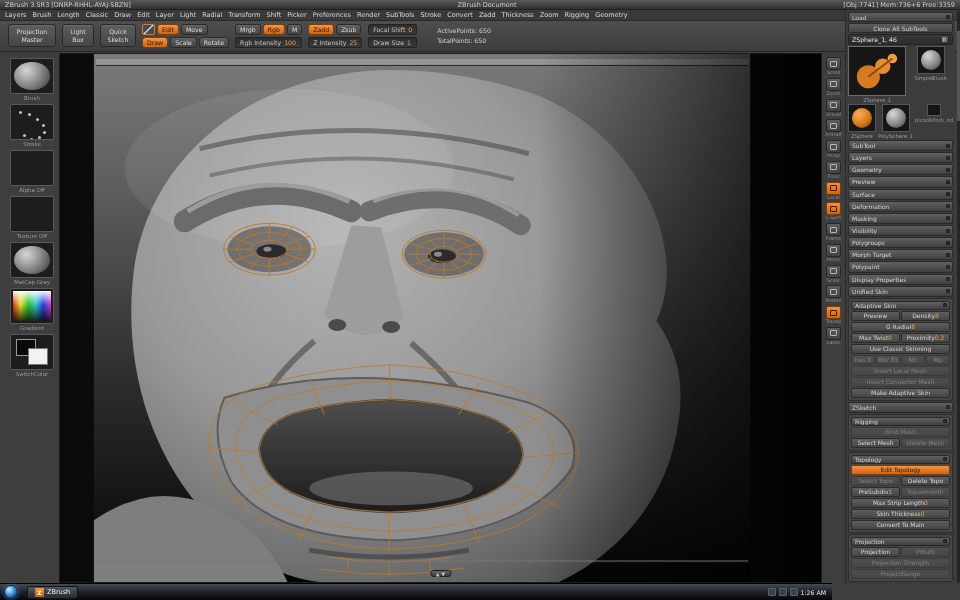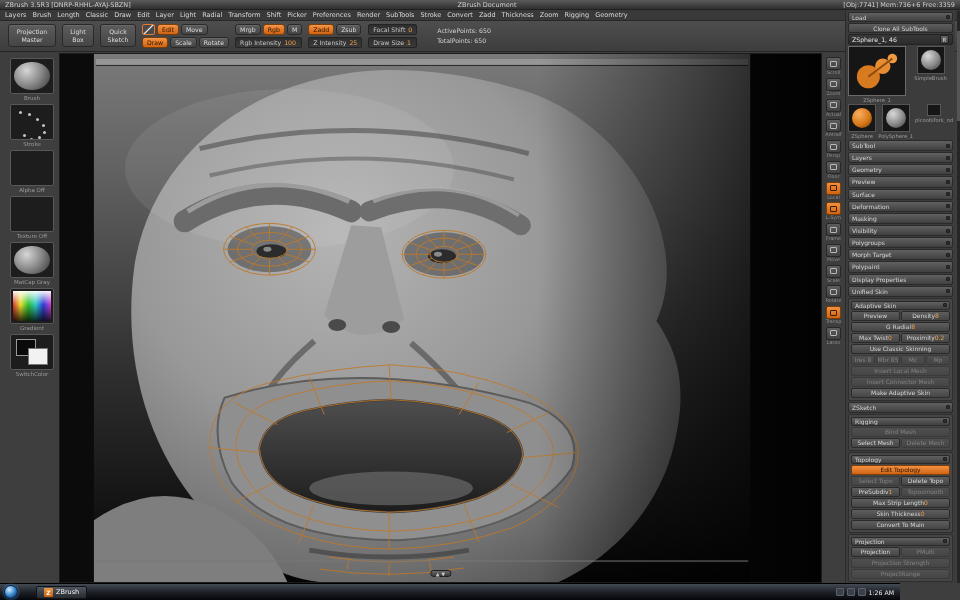--- a/index.html
+++ b/index.html
@@ -62,21 +62,21 @@
 .bigthumb{width:58px;height:50px;background:#161616;border:1px solid #6a6a6a;position:relative;cursor:pointer}
 .smcol{flex:1;display:flex;flex-direction:column;align-items:center;gap:1px}
 .smthumb{width:28px;height:28px;background:#161616;border:1px solid #555;position:relative;cursor:pointer}
 .tinythumb{width:14px;height:12px;background:#161616;border:1px solid #555;position:relative;cursor:pointer}
 .minisphere{position:absolute;inset:3px;border-radius:50%;background:radial-gradient(circle at 35% 30%,#d8d8d8,#888 55%,#333)}
 .minisphere.orange{background:radial-gradient(circle at 35% 30%,#f8b060,#d87818 55%,#6a3404)}
 .plab{font-size:5.2px;color:#9c9c9c;white-space:nowrap;overflow:hidden;max-width:100%}
 .vscroll{position:absolute;right:0;top:11px;width:3px;height:572px;background:#262626}
 .vscroll i{display:block;width:3px;height:90px;background:#555;margin-top:20px}
 
-.taskbar{position:absolute;left:0;bottom:0;width:900px;height:17px;background:linear-gradient(#434a52,#1b1e23 55%,#04060a);display:flex;align-items:center;gap:18px;border-top:1px solid #000}
+.taskbar{position:absolute;left:0;bottom:0;width:832px;height:17px;background:linear-gradient(#434a52,#1b1e23 55%,#04060a);display:flex;align-items:center;gap:9px;border-top:1px solid #000}
 .orb{width:14px;height:14px;margin-left:4px;border-radius:50%;background:radial-gradient(circle at 35% 30%,#d6ecff,#4494d8 45%,#123a6b 82%);box-shadow:0 0 3px #3f8fd0;border:1px solid #0a2a4a;cursor:pointer}
 .task{display:flex;align-items:center;gap:3px;height:13px;padding:0 7px;background:linear-gradient(#4f565e,#262b31);border:1px solid #101317;border-radius:2px;font-size:6.5px;color:#eee;cursor:pointer}
 .zicon{width:9px;height:9px;background:linear-gradient(#f09a40,#c05f10);border-radius:1px;color:#fff;font-size:6px;display:flex;align-items:center;justify-content:center;font-weight:bold}
 .tray{margin-left:auto;display:flex;align-items:center;gap:3px;padding-right:6px}
 .tico{width:8px;height:8px;background:#39404a;border:1px solid #5a626c;border-radius:1px;cursor:pointer}
 .time{font-size:6.2px;color:#eee;cursor:pointer}
 </style>
 </head>
 <body>
 

